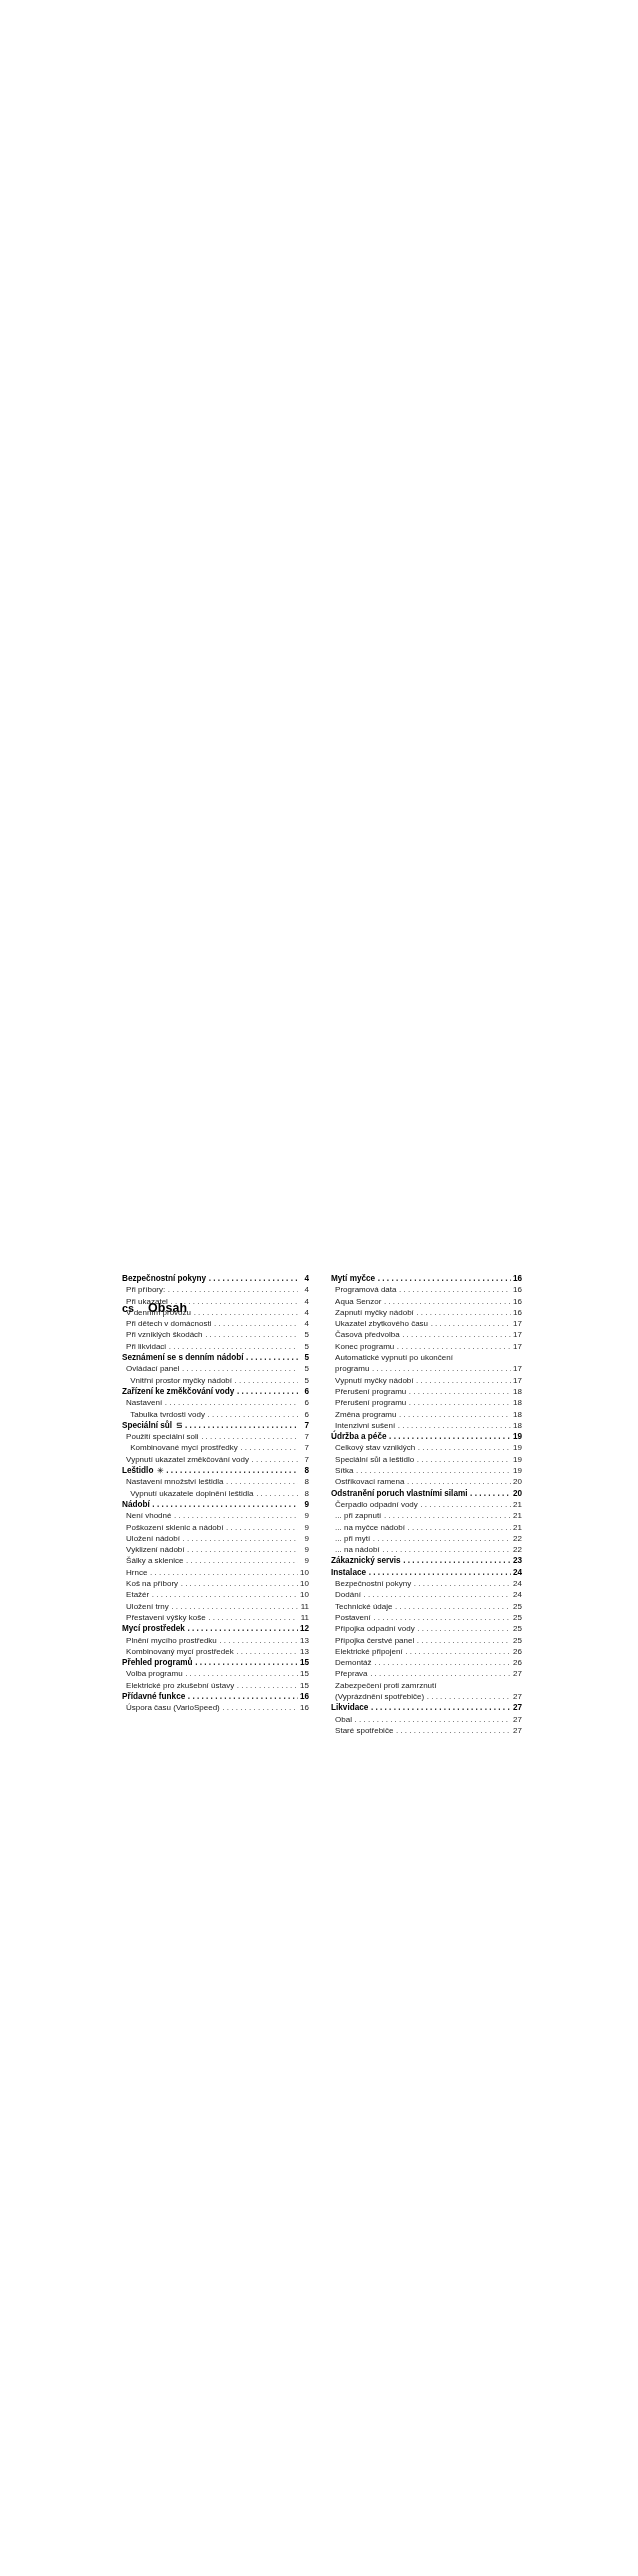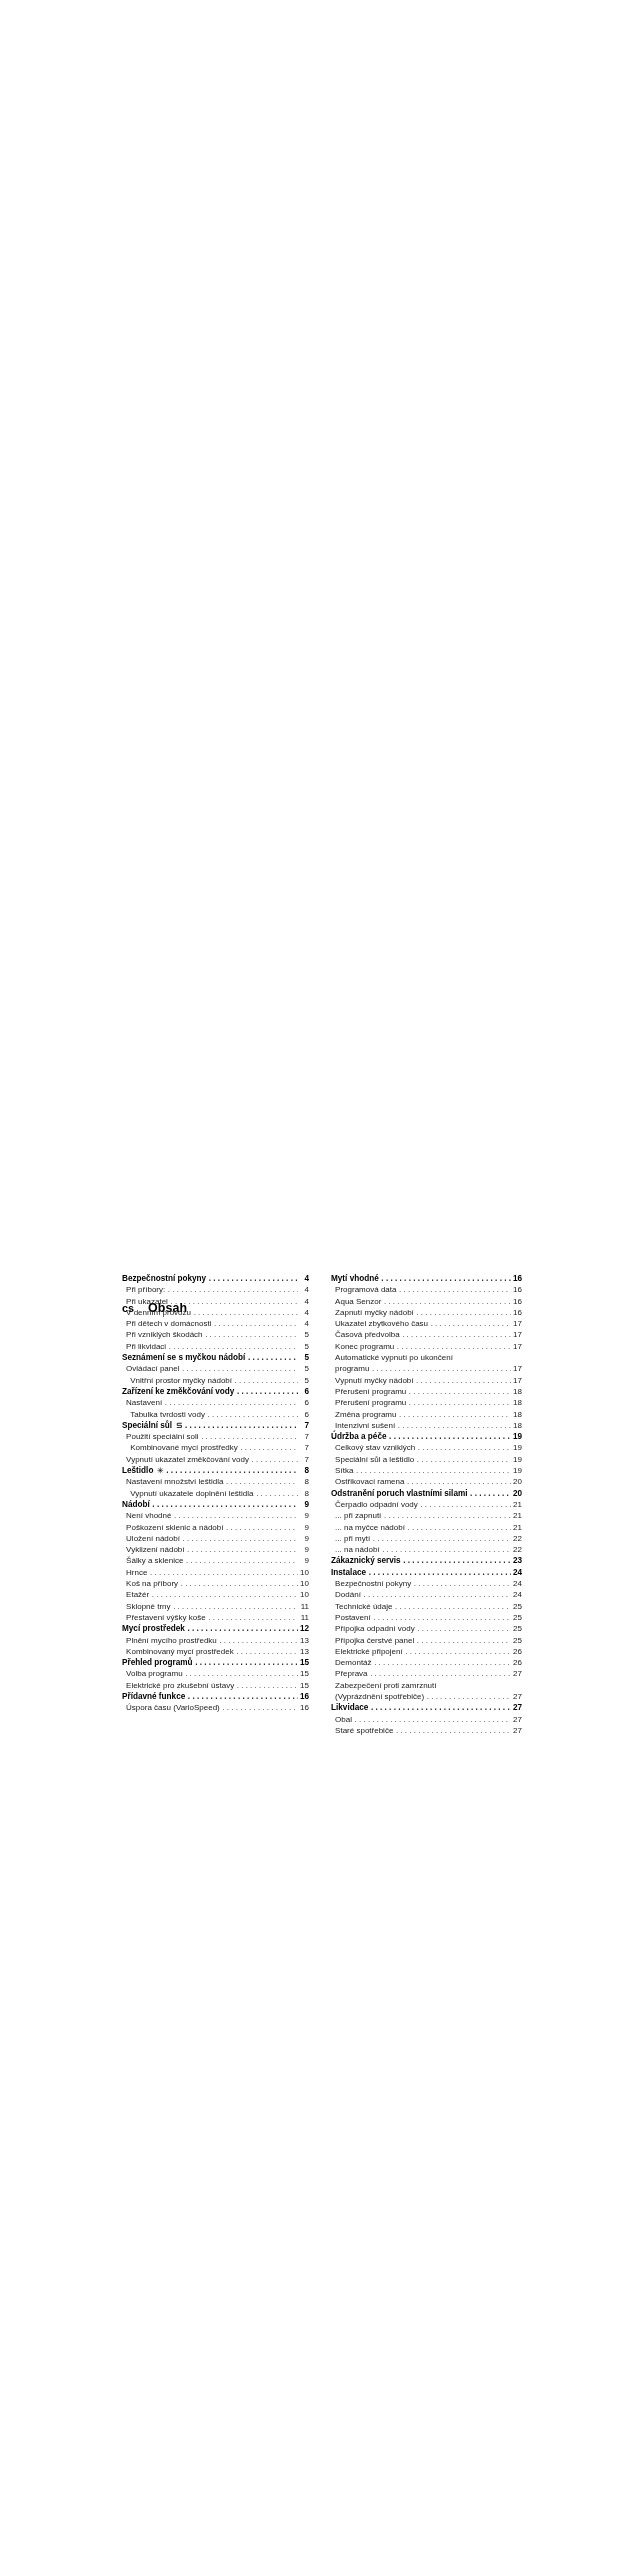--- a/index.html
+++ b/index.html
@@ -74,21 +74,21 @@
         <span class="lbl">Při vzniklých škodách</span>
         <span class="dots"></span>
         <span class="pg">5</span>
       </div>
       <div class="row ind1">
         <span class="lbl">Při likvidaci</span>
         <span class="dots"></span>
         <span class="pg">5</span>
       </div>
       <div class="row h">
-        <span class="lbl">Seznámení se s myčkou nádobí</span>
+        <span class="lbl">Seznámení se s denním nádobí</span>
         <span class="dots"></span>
         <span class="pg">5</span>
       </div>
       <div class="row ind1">
         <span class="lbl">Ovládací panel</span>
         <span class="dots"></span>
         <span class="pg">5</span>
       </div>
       <div class="row ind2">
         <span class="lbl">Vnitřní prostor myčky nádobí</span>
@@ -199,21 +199,21 @@
         <span class="lbl">Koš na příbory</span>
         <span class="dots"></span>
         <span class="pg">10</span>
       </div>
       <div class="row ind1">
         <span class="lbl">Etažér</span>
         <span class="dots"></span>
         <span class="pg">10</span>
       </div>
       <div class="row ind1">
-        <span class="lbl">Sklopné trny</span>
+        <span class="lbl">Uložení trny</span>
         <span class="dots"></span>
         <span class="pg">11</span>
       </div>
       <div class="row ind1">
         <span class="lbl">Přestavení výšky koše</span>
         <span class="dots"></span>
         <span class="pg">11</span>
       </div>
       <div class="row h">
         <span class="lbl">Mycí prostředek</span>
@@ -251,21 +251,21 @@
         <span class="pg">16</span>
       </div>
       <div class="row ind1">
         <span class="lbl">Úspora času (VarioSpeed)</span>
         <span class="dots"></span>
         <span class="pg">16</span>
       </div>
     </div>
   <div class="toc-col" id="col-right">
       <div class="row h">
-        <span class="lbl">Mytí vhodné</span>
+        <span class="lbl">Mytí myčce</span>
         <span class="dots"></span>
         <span class="pg">16</span>
       </div>
       <div class="row ind1">
         <span class="lbl">Programová data</span>
         <span class="dots"></span>
         <span class="pg">16</span>
       </div>
       <div class="row ind1">
         <span class="lbl">Aqua Senzor</span>

